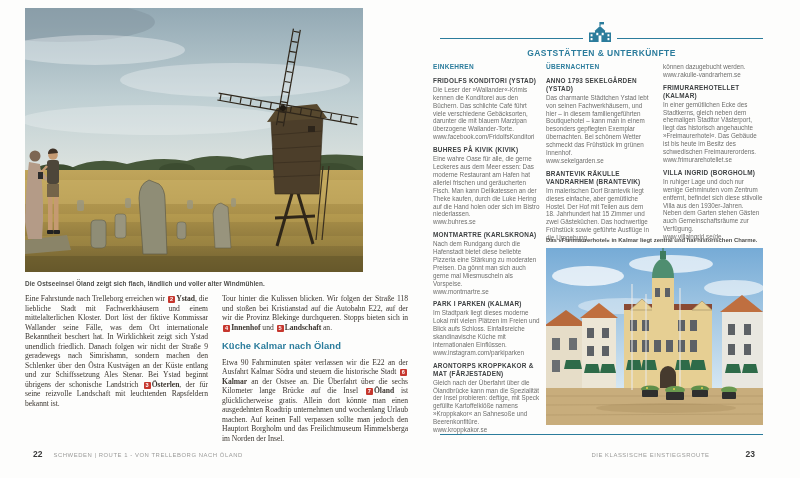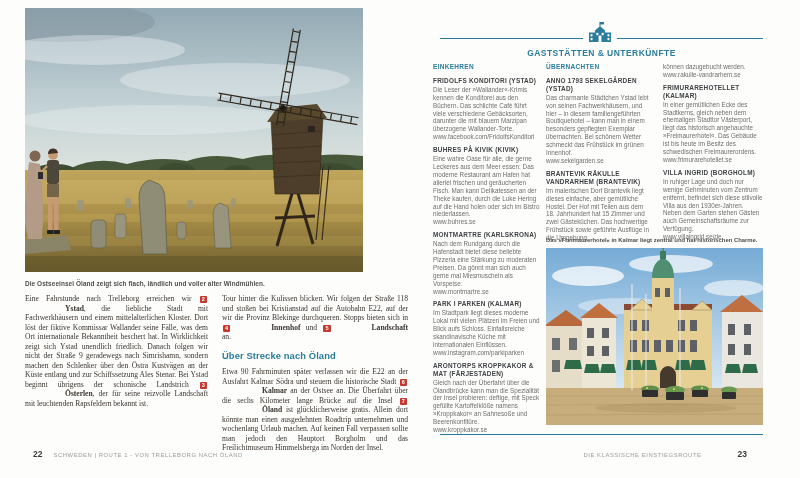--- a/index.html
+++ b/index.html
@@ -17,24 +17,24 @@
   .lp-col{font-family:"Liberation Serif",serif;font-size:7.6px;line-height:9.5px;
           color:#3b352f;text-align:justify;letter-spacing:-.03px;}
   .lp-col1{width:183px;}
   .lp-col2{width:186px;}
   .lp-col p{margin:0;}
   .lp-heading{margin:9px 0 7px;font-family:"Liberation Sans",sans-serif;
               font-size:9.4px;font-weight:bold;color:#2b7c9c;letter-spacing:.1px;}
   .marker{display:inline-block;background:#c6372e;color:#fff;font-family:"Liberation Sans",sans-serif;
           font-weight:bold;font-size:5.6px;width:7.2px;height:7.2px;line-height:7.4px;text-align:center;
           border-radius:1px;vertical-align:0;margin:0 1px;}
-  .bold{font-weight:bold;margin-left:40px;}
+  .bold{font-weight:bold;}
   .footer{position:absolute;top:449px;display:flex;align-items:baseline;gap:11px;}
   .footer-left{left:8px;}
-  .footer-right{right:16px;gap:36px;}
+  .footer-right{right:8px;gap:36px;}
   .pageno{font-size:8.5px;font-weight:bold;color:#3a3a3a;}
   .footlabel{font-size:5.9px;color:#9b9b99;letter-spacing:.55px;}
 
   
   .rule{position:absolute;height:1.4px;background:#2b7c9c;}
   .rule-top-l{left:7px;top:38px;width:143px;}
   .rule-top-r{left:184px;top:38px;width:146px;}
   .rule-bottom{left:7px;top:434px;width:323px;}
   .box-icon{position:absolute;left:155px;top:22px;width:24px;height:22px;}
   .box-title{position:absolute;left:0;top:48px;width:337px;text-align:center;
@@ -139,21 +139,21 @@
     </figure>
 
     <div class="caption-left">Die Ostseeinsel Öland zeigt sich flach, ländlich und voller alter Windmühlen.</div>
 
     <div class="lp-cols">
       <div class="lp-col lp-col1">
         <p>Eine Fahrstunde nach Trelleborg erreichen wir <span class="marker">2</span><span class="bold">Ystad</span>, die liebliche Stadt mit Fachwerkhäusern und einem mittelalterlichen Kloster. Dort löst der fiktive Kommissar Wallander seine Fälle, was dem Ort internationale Bekanntheit beschert hat. In Wirklichkeit zeigt sich Ystad unendlich friedlich. Danach folgen wir nicht der Straße 9 geradewegs nach Simrishamn, sondern machen den Schlenker über den Östra Kustvägen an der Küste entlang und zur Schiffssetzung Ales Stenar. Bei Ystad beginnt übrigens der schonische Landstrich <span class="marker">3</span><span class="bold">Österlen</span>, der für seine reizvolle Landschaft mit leuchtenden Rapsfeldern bekannt ist.</p>
       </div>
       <div class="lp-col lp-col2">
         <p>Tour hinter die Kulissen blicken. Wir folgen der Straße 118 und stoßen bei Kristianstad auf die Autobahn E22, auf der wir die Provinz Blekinge durchqueren. Stopps bieten sich in <span class="marker">4</span><span class="bold">Innenhof</span> und <span class="marker">5</span><span class="bold">Landschaft</span> an.</p>
-        <h3 class="lp-heading">Über Strecke nach Öland</h3>
+        <h3 class="lp-heading">Küche Kalmar nach Öland</h3>
         <p>Etwa 90 Fahrminuten später verlassen wir die E22 an der Ausfahrt Kalmar Södra und steuern die historische Stadt <span class="marker">6</span><span class="bold">Kalmar</span> an der Ostsee an. Die Überfahrt über die sechs Kilometer lange Brücke auf die Insel <span class="marker">7</span><span class="bold">Öland</span> ist glücklicherweise gratis. Allein dort könnte man einen ausgedehnten Roadtrip unternehmen und wochenlang Urlaub machen. Auf keinen Fall verpassen sollte man jedoch den Hauptort Borgholm und das Freilichtmuseum Himmelsberga im Norden der Insel.</p>
       </div>
     </div>
 
     <div class="footer footer-left">
       <span class="pageno">22</span>
       <span class="footlabel">SCHWEDEN | ROUTE 1 - VON TRELLEBORG NACH ÖLAND</span>
     </div>
   </div>
 

